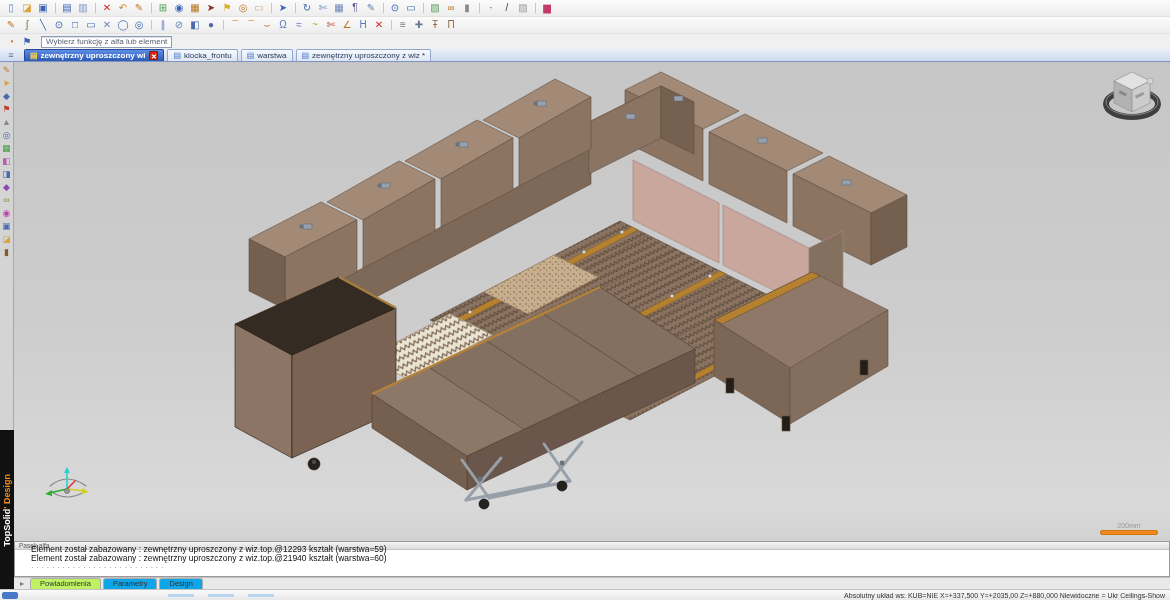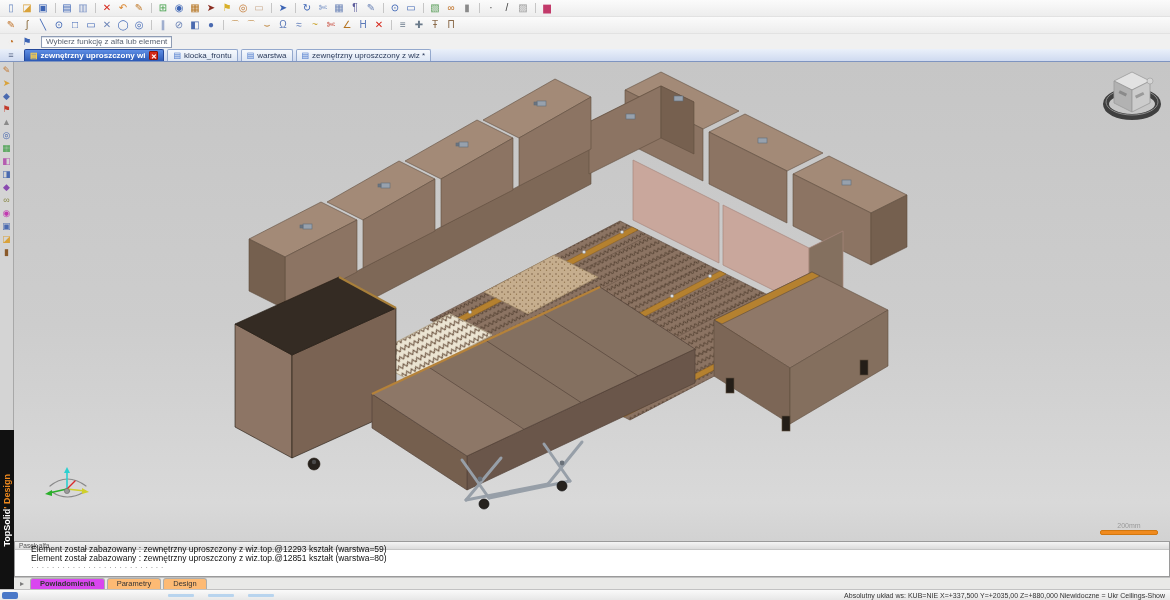--- a/index.html
+++ b/index.html
@@ -53,23 +53,23 @@
   .msg-head{height:8px;background:linear-gradient(#f4f4f4,#dcdcdc);border-bottom:1px solid #c6c6c6;
     font-size:6.5px;line-height:8px;color:#555;padding-left:4px;}
   .msg-lines{margin-top:-5px;padding-left:4px;margin-left:12px;}
   .msg-line{font-size:8.5px;line-height:9px;color:#101010;white-space:nowrap;}
   .msg-line:last-child{color:#9a9a9a;}
 
   
   .btabs{position:absolute;left:14px;top:515px;right:0;height:12px;background:#e9e9e7;
     border-top:1px solid #c0c0c0;display:flex;align-items:flex-end;padding-left:4px;}
   .btabs .bt-ic{font-size:8px;color:#7a7a7a;margin:0 6px 1px 2px;}
-  .btab{height:11px;line-height:10px;padding:0 9px;font-size:7.5px;color:#333;background:#fdba74;
+  .btab{height:11px;line-height:10px;padding:0 9px;font-size:7.5px;color:#333;background:#0ea5e9;
     border:1px solid #adadab;border-bottom:none;border-radius:3px 3px 0 0;margin-right:2px;cursor:default;}
-  .btab.active{background:#d946ef;font-weight:bold;}
+  .btab.active{background:#bef264;font-weight:normal;}
 
   
   .statusbar{position:absolute;left:0;top:527px;right:0;height:11px;
     background:linear-gradient(#fafafa,#e7e7e7);border-top:1px solid #c2c2c2;
     display:flex;align-items:center;}
   .status-chip{width:16px;height:7px;background:#4a78c8;border-radius:2px;margin-left:2px;}
   .status-marks{display:flex;gap:14px;margin-left:150px;}
   .status-marks i{display:block;width:26px;height:3px;background:#b8d4ee;border-radius:1px;}
   .status-text{margin-left:auto;font-size:7px;color:#333;padding-right:5px;white-space:nowrap;}
 </style>
@@ -399,21 +399,21 @@
     <div class="scalebar">
       <div class="slabel">200mm</div>
       <div class="sbar"></div>
     </div>
   </div>
 
   <div class="messages">
     <div class="msg-head">Pasek alfa</div>
     <div class="msg-lines">
         <div class="msg-line">Element został zabazowany : zewnętrzny uproszczony z wiz.top.@12293 kształt (warstwa=59)</div>
-        <div class="msg-line">Element został zabazowany : zewnętrzny uproszczony z wiz.top.@12851 kształt (warstwa=80)</div>
+        <div class="msg-line">Element został zabazowany : zewnętrzny uproszczony z wiz.top.@21940 kształt (warstwa=60)</div>
         <div class="msg-line">· · · · · · · · · · · · · · · · · · · · · · · · · ·</div>
       </div>
   </div>
 
   <div class="btabs">
     <span class="bt-ic">▸</span>
     <div class="btab active">Powiadomienia</div>
     <div class="btab">Parametry</div>
     <div class="btab">Design</div>
   </div>

